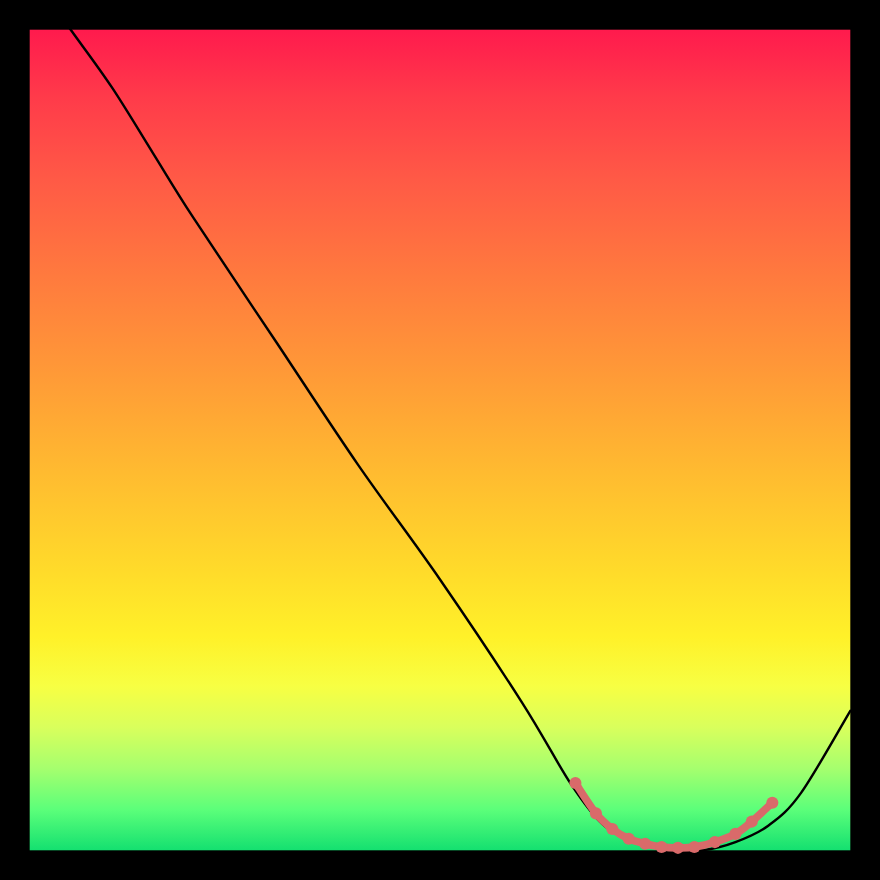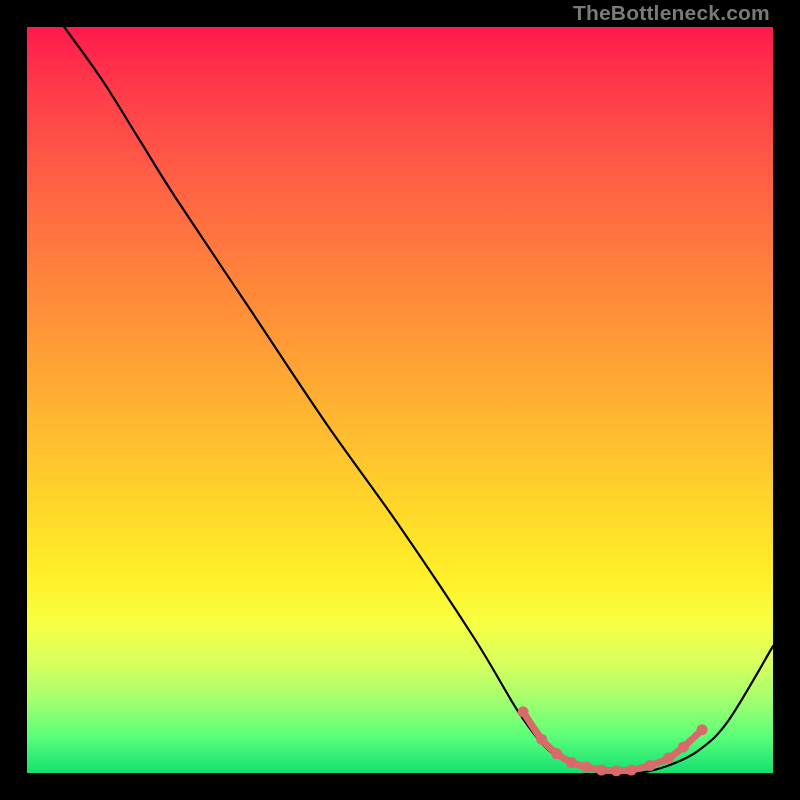--- a/index.html
+++ b/index.html
@@ -49,21 +49,20 @@
     width: 746px;
     height: 746px;
     overflow: visible;
   }
 </style>
 </head>
 <body>
 
 <div class="frame">
   <div class="plot"></div>
-  <div class="watermark">TheBottleneck.com</div>
   <svg class="curve" viewBox="0 0 746 746" preserveAspectRatio="none">
     <path id="curve-path" fill="none" stroke="#000" stroke-width="2.2" stroke-linecap="round" stroke-linejoin="round" d="M 0.00 -52.22 C 6.22 -43.52, 24.87 -17.41, 37.30 0.00 C 49.73 17.41, 62.17 33.57, 74.60 52.22 C 87.03 70.87, 99.47 92.01, 111.90 111.90 C 124.33 131.79, 130.55 142.98, 149.20 171.58 C 167.85 200.18, 198.93 246.18, 223.80 283.48 C 248.67 320.78, 273.53 359.32, 298.40 395.38 C 323.27 431.44, 348.13 463.76, 373.00 499.82 C 397.87 535.88, 427.71 580.64, 447.60 611.72 C 467.49 642.80, 479.93 667.67, 492.36 686.32 C 504.79 704.97, 512.25 714.92, 522.20 723.62 C 532.15 732.32, 542.09 734.81, 552.04 738.54 C 561.99 742.27, 571.93 744.76, 581.88 746.00 C 591.83 747.24, 601.77 747.24, 611.72 746.00 C 621.67 744.76, 631.61 742.27, 641.56 738.54 C 651.51 734.81, 661.45 731.08, 671.40 723.62 C 681.35 716.16, 688.81 711.19, 701.24 693.78 C 713.67 676.37, 738.54 631.61, 746.00 619.18"></path>
     <path id="marker-underlay" fill="none" stroke="#d96a6a" stroke-width="7" stroke-linecap="round" stroke-linejoin="round" d="M 496.09 684.83 C 499.20 689.43, 509.15 705.47, 514.74 712.43 C 520.34 719.39, 524.69 722.75, 529.66 726.60 C 534.63 730.46, 539.61 733.32, 544.58 735.56 C 549.55 737.79, 554.53 738.79, 559.50 740.03 C 564.47 741.28, 569.45 742.39, 574.42 743.02 C 579.39 743.64, 584.37 743.76, 589.34 743.76 C 594.31 743.76, 598.66 743.89, 604.26 743.02 C 609.86 742.15, 616.69 740.53, 622.91 738.54 C 629.13 736.55, 635.96 734.19, 641.56 731.08 C 647.15 727.97, 650.88 724.61, 656.48 719.89 C 662.08 715.17, 672.02 705.59, 675.13 702.73"></path>
     <g id="marker-group">
         <circle cx="496.09" cy="684.83" r="5.5" fill="#d96a6a"></circle>
         <circle cx="514.74" cy="712.43" r="5.5" fill="#d96a6a"></circle>
         <circle cx="529.66" cy="726.60" r="5.5" fill="#d96a6a"></circle>
         <circle cx="544.58" cy="735.56" r="5.5" fill="#d96a6a"></circle>
         <circle cx="559.50" cy="740.03" r="5.5" fill="#d96a6a"></circle>
         <circle cx="574.42" cy="743.02" r="5.5" fill="#d96a6a"></circle>

